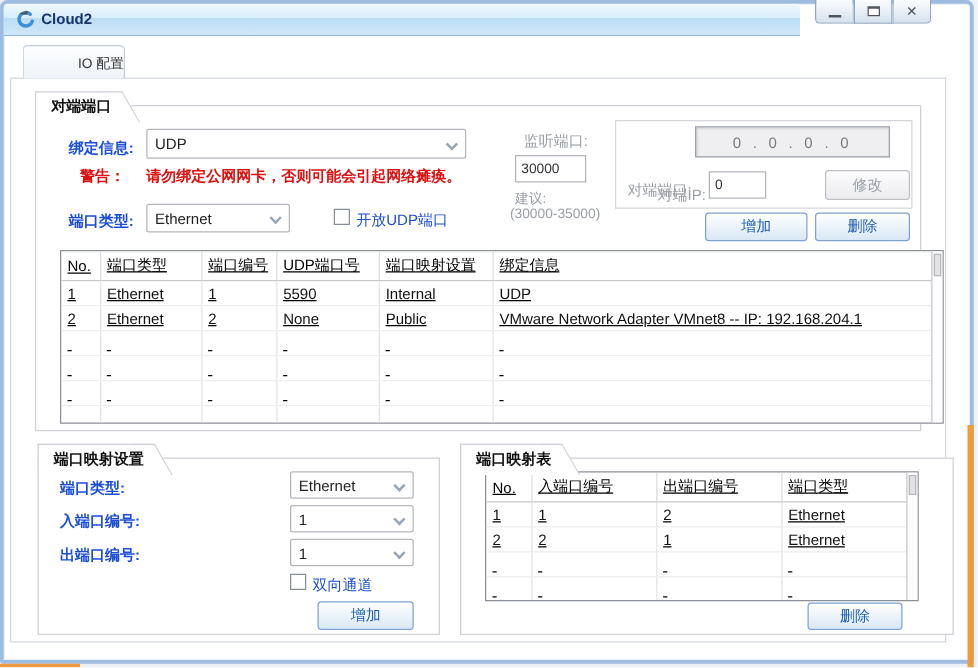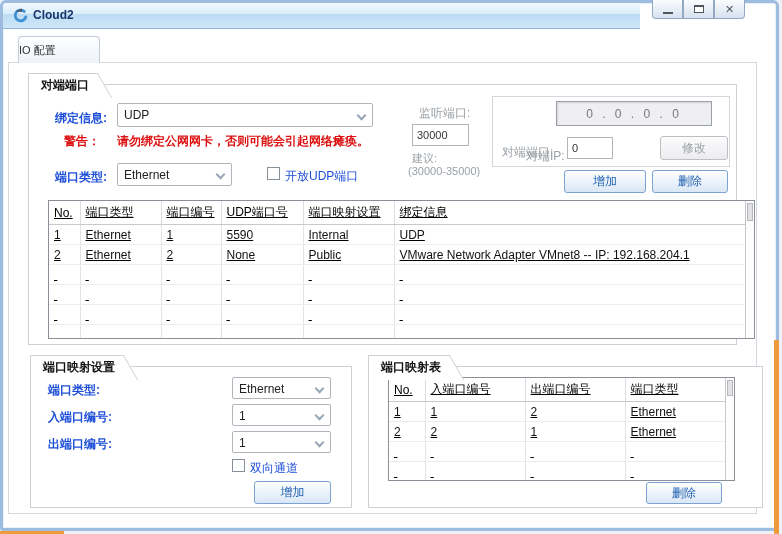--- a/index.html
+++ b/index.html
@@ -26,21 +26,21 @@
   .maxbox { width:10px; height:8px; box-sizing:border-box; border:1px solid #4f565e; border-top:2px solid #4f565e; background:#fff; }
 
   
   .strip-orange-right { position:absolute; left:774px; top:340px; width:5px; height:194px; z-index:6; }
   .strip-orange-bottom { position:absolute; left:0; top:531px; width:64px; height:3px; z-index:6; }
 
   
   .tab { position:absolute; left:18px; top:36px; width:82px; height:27px; box-sizing:border-box; z-index:3;
          border:1px solid #c3cdd9; border-bottom:none; border-radius:4px 4px 0 0;
          background:linear-gradient(180deg,#fdfeff,#eef3f9); font-size:11px; color:#333;
-         display:flex; align-items:center; justify-content:flex-start; }
+         display:flex; align-items:center; justify-content:flex-end; }
   .panel { position:absolute; left:8px; top:62px; width:749px; height:452px; box-sizing:border-box;
          border:1px solid #d4d9e0; background:#fff; z-index:2; }
 
   
   .group { position:absolute; box-sizing:border-box; border:1px solid #cdd0d6; background:#fff; z-index:3; }
   .gcap { position:absolute; z-index:5; background:#fff; font-size:12px; font-weight:bold; color:#111;
           padding:3px 6px 4px 12px; border-top:1px solid #cdd0d6; border-left:1px solid #cdd0d6; white-space:nowrap; }
   .gcap::after { content:''; position:absolute; top:-1px; right:-10px; width:18px; height:100%;
           background:#fff; border-top:1px solid #cdd0d6; border-right:1px solid #cdd0d6;
           transform:skewX(30deg); z-index:-1; }

